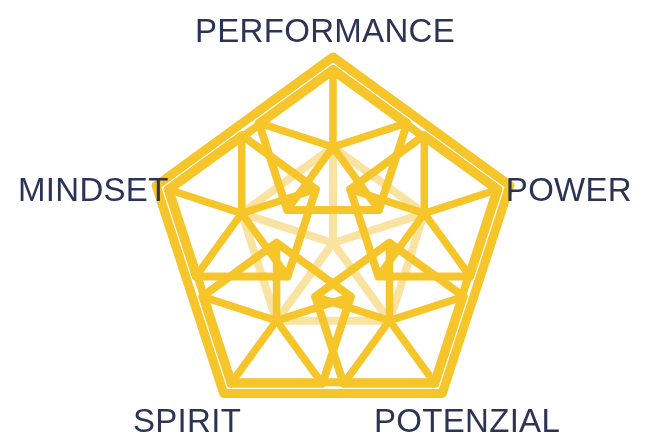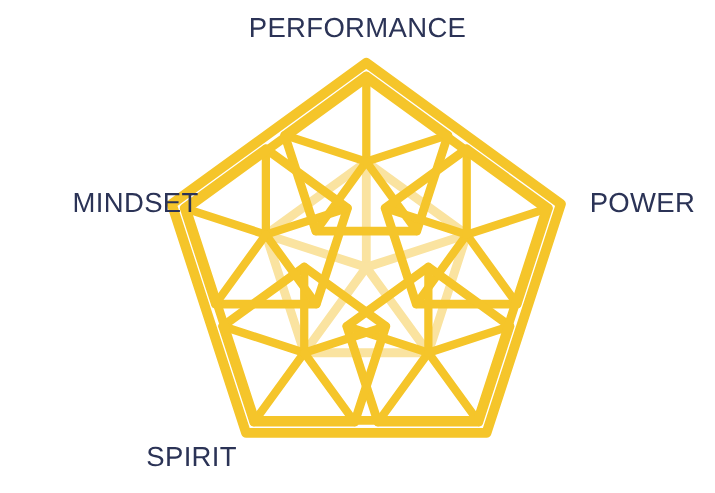--- a/index.html
+++ b/index.html
@@ -24,38 +24,37 @@
   }
   svg.diagram-canvas {
     display: block;
     width: 650px;
     height: 448px;
   }
   .axis-label {
     position: absolute;
     color: #2b3356;
     font-family: "Liberation Sans", sans-serif;
-    font-size: 25px;
+    font-size: 33px;
     font-weight: 400;
     letter-spacing: 0.3px;
     white-space: nowrap;
     line-height: 1;
     user-select: none;
   }
   .axis-label.pos-top {
     left: 0;
     right: 0;
     top: 14px;
     text-align: center;
   }
   .axis-label.pos-left {
     left: 18px;
     top: 173px;
     text-align: left;
-    margin-left: 48px;
   }
   .axis-label.pos-right {
     right: 18px;
     top: 173px;
   }
   .axis-label.pos-bottom-left {
     left: 133px;
     top: 404px;
     text-align: right;
   }
@@ -114,18 +113,19 @@
     <g id="g-outer">
         <polygon points="333.00,57.00 509.90,185.52 442.33,393.48 223.67,393.48 156.10,185.52" fill="none" stroke="#F5C52A" stroke-width="9" stroke-linejoin="round" stroke-linecap="round"></polygon>
         <polygon points="333.00,71.00 496.58,189.85 434.10,382.15 231.90,382.15 169.42,189.85" fill="none" stroke="#F5C52A" stroke-width="8" stroke-linejoin="round" stroke-linecap="round"></polygon>
       </g>
   </svg>
 
   <div class="axis-label pos-top">PERFORMANCE</div>
 
   <div class="axis-label pos-right">POWER</div>
 
+  <div class="axis-label pos-bottom-right">POTENZIAL</div>
 
   <div class="axis-label pos-bottom-left">SPIRIT</div>
 
   <div class="axis-label pos-left">MINDSET</div>
 
 </div>
 
 </body></html>

